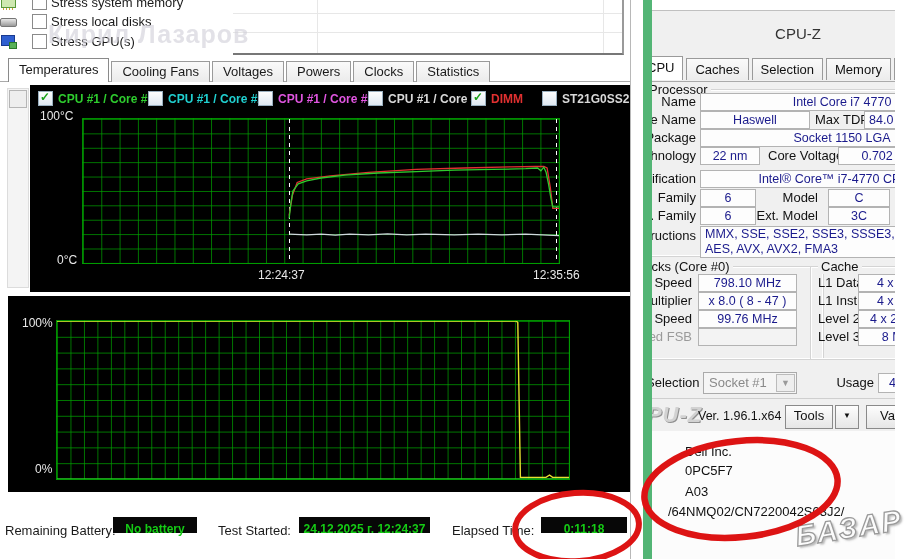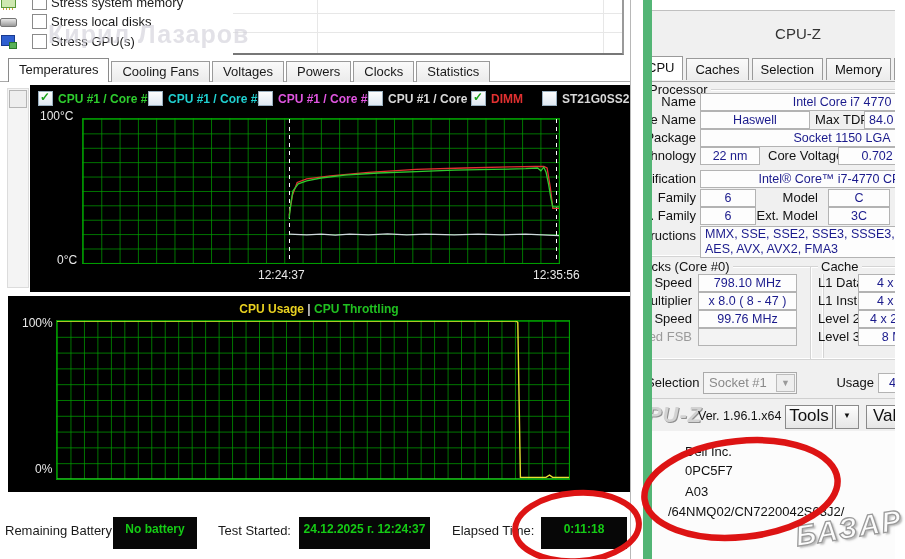--- a/index.html
+++ b/index.html
@@ -58,21 +58,21 @@
   .grid2{background-image:linear-gradient(to right,rgba(0,160,0,.75) 1px,transparent 1px),
          linear-gradient(to bottom,rgba(0,160,0,.75) 1px,transparent 1px);background-size:13.47px 15.8px;}
   .vdash{position:absolute;top:0;width:1px;height:100%;
      background:repeating-linear-gradient(to bottom,#fff 0 4px,transparent 4px 8px);}
   .plot svg{position:absolute;inset:0;width:100%;height:100%;}
   .endlab{position:absolute;font-size:12px;font-weight:bold;white-space:nowrap;}
   #c2title{position:absolute;left:0;top:6px;width:100%;text-align:center;font-size:12px;font-weight:bold;white-space:nowrap;}
 
   
   .statlab{position:absolute;top:523px;font-size:13px;color:#1a1a1a;white-space:nowrap;}
-  .statbox{position:absolute;top:517px;height:32px;background:#070707;color:#15cb15;
+  .statbox{position:absolute;top:517px;height:16px;background:#070707;color:#15cb15;
      font-size:12px;font-weight:bold;text-align:center;line-height:24px;white-space:nowrap;}
 
   
   #leftedge{left:630px;top:0;width:1px;height:559px;background:#b8b8b8;}
   #greenstrip{left:643px;top:0;width:9px;height:559px;background:#53b575;}
 
   
   #cpuz{left:652px;top:10px;width:243px;height:549px;background:#f0f0f0;
         border-top:1px solid #c0c0c0;overflow:hidden;font-size:13px;color:#111;}
   #cpuz .lab{position:absolute;white-space:nowrap;}
@@ -81,21 +81,21 @@
         color:#1a1a8c;font-size:12.5px;text-align:center;line-height:16px;white-space:nowrap;overflow:hidden;}
   .group{position:absolute;border:1px solid #d4d4d4;box-shadow:inset 0 0 0 1px #fff;}
   .grouplab{position:absolute;background:#f0f0f0;padding:0 3px;white-space:nowrap;}
   #cpuz-tabs{position:absolute;left:-14px;top:45px;display:flex;align-items:flex-end;gap:3px;}
   .ztab{border:1px solid #9a9a9a;border-bottom:none;background:linear-gradient(#fafafa,#ececec);
         padding:3px 8px;font-size:13px;white-space:nowrap;}
   .ztab.active{background:#fff;padding-bottom:5px;}
   #cpuz-tabline{position:absolute;left:0;top:70px;width:253px;height:1px;background:#aaa;}
   .gray{color:#9a9a9a;}
   .btn{position:absolute;height:22px;background:linear-gradient(#fdfdfd,#e6e6e6);
-       border:1px solid #8a8a8a;text-align:center;font-size:17px;color:#111;line-height:20px;}
+       border:1px solid #8a8a8a;text-align:center;font-size:13px;color:#111;line-height:20px;}
   #zlogo{position:absolute;left:-22px;top:391px;font-size:22px;font-weight:bold;font-style:italic;
      color:#d2d2d2;text-shadow:1px 1px 0 #8f8f8f;letter-spacing:1px;}
   #dellpanel{position:absolute;left:0;top:420px;width:253px;height:129px;background:#fcfcfc;}
   #dellpanel div{position:absolute;white-space:nowrap;font-size:13px;color:#111;}
 
   #annot{position:absolute;inset:0;width:905px;height:559px;z-index:50;pointer-events:none;}
 </style>
 </head>
 <body>
 
@@ -187,25 +187,20 @@
 
     <span class="endlab" style="left:534px;top:114px;">39</span>
     <span class="endlab" style="left:555px;top:117px;">38</span>
     <span class="endlab" style="left:534px;top:143px;">19</span>
 
     <span class="axis-lab" style="left:228px;top:183px;">12:24:37</span>
     <span class="axis-lab" style="left:503px;top:183px;">12:35:56</span>
   </div>
 
   <div class="abs panel" id="chart2">
-    <div id="c2title">
-      <span style="color:#e8d020;">CPU Usage</span>
-      <span style="color:#d0d0d0;"> <span>|</span> </span>
-      <span style="color:#20c020;">CPU Throttling</span>
-    </div>
     <span class="axis-lab" style="left:14px;top:20px;">100%</span>
     <span class="axis-lab" style="left:27px;top:166px;">0%</span>
 
     <div class="plot grid2" style="left:48px;top:24px;width:512px;height:158px;">
       <svg viewBox="0 0 512 158" preserveAspectRatio="none">
         <polyline fill="none" stroke-width="1.4" points="0.0,158.0 512.0,158.0" stroke="#28c828"></polyline>
         <polyline fill="none" stroke-width="1.4" points="0.0,0.0 459.3,0.0 460.8,1.6 463.4,156.4 476.2,156.4 489.0,156.4 492.5,154.0 495.6,156.4 512.0,156.4" stroke="#e8e030"></polyline>
       </svg>
     </div>
     <span class="endlab" style="left:566px;top:170px;">1%</span>

